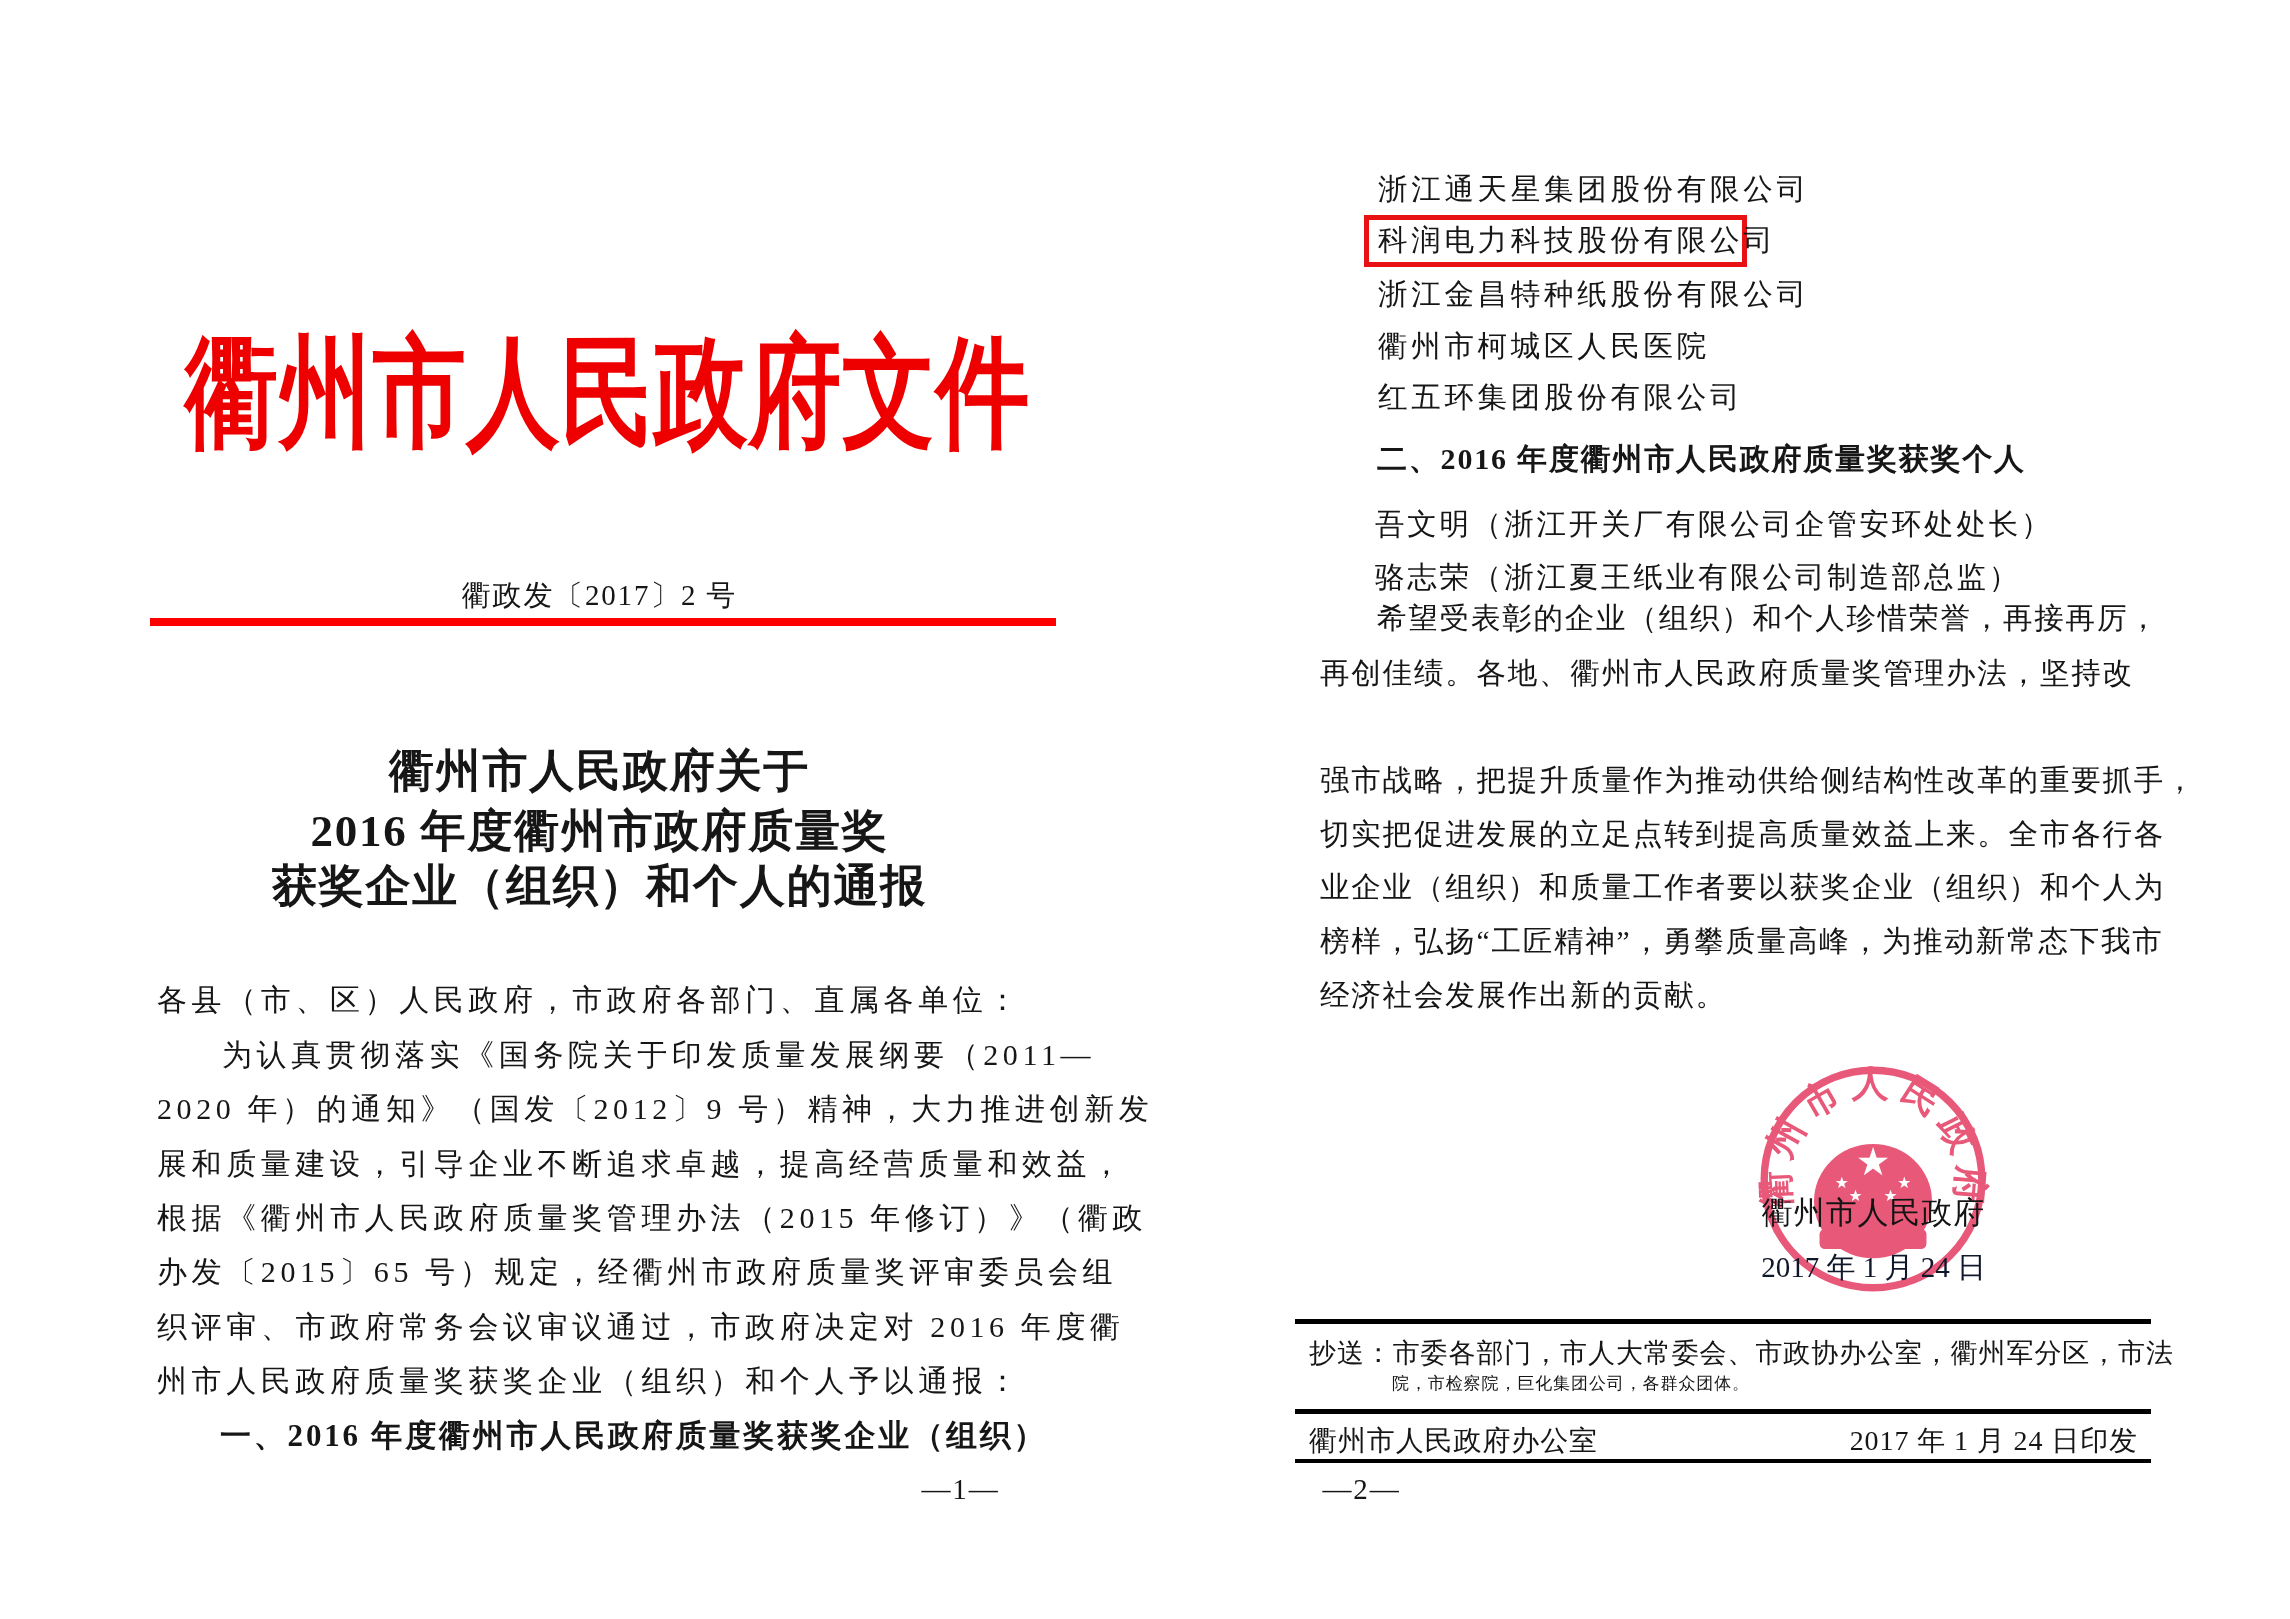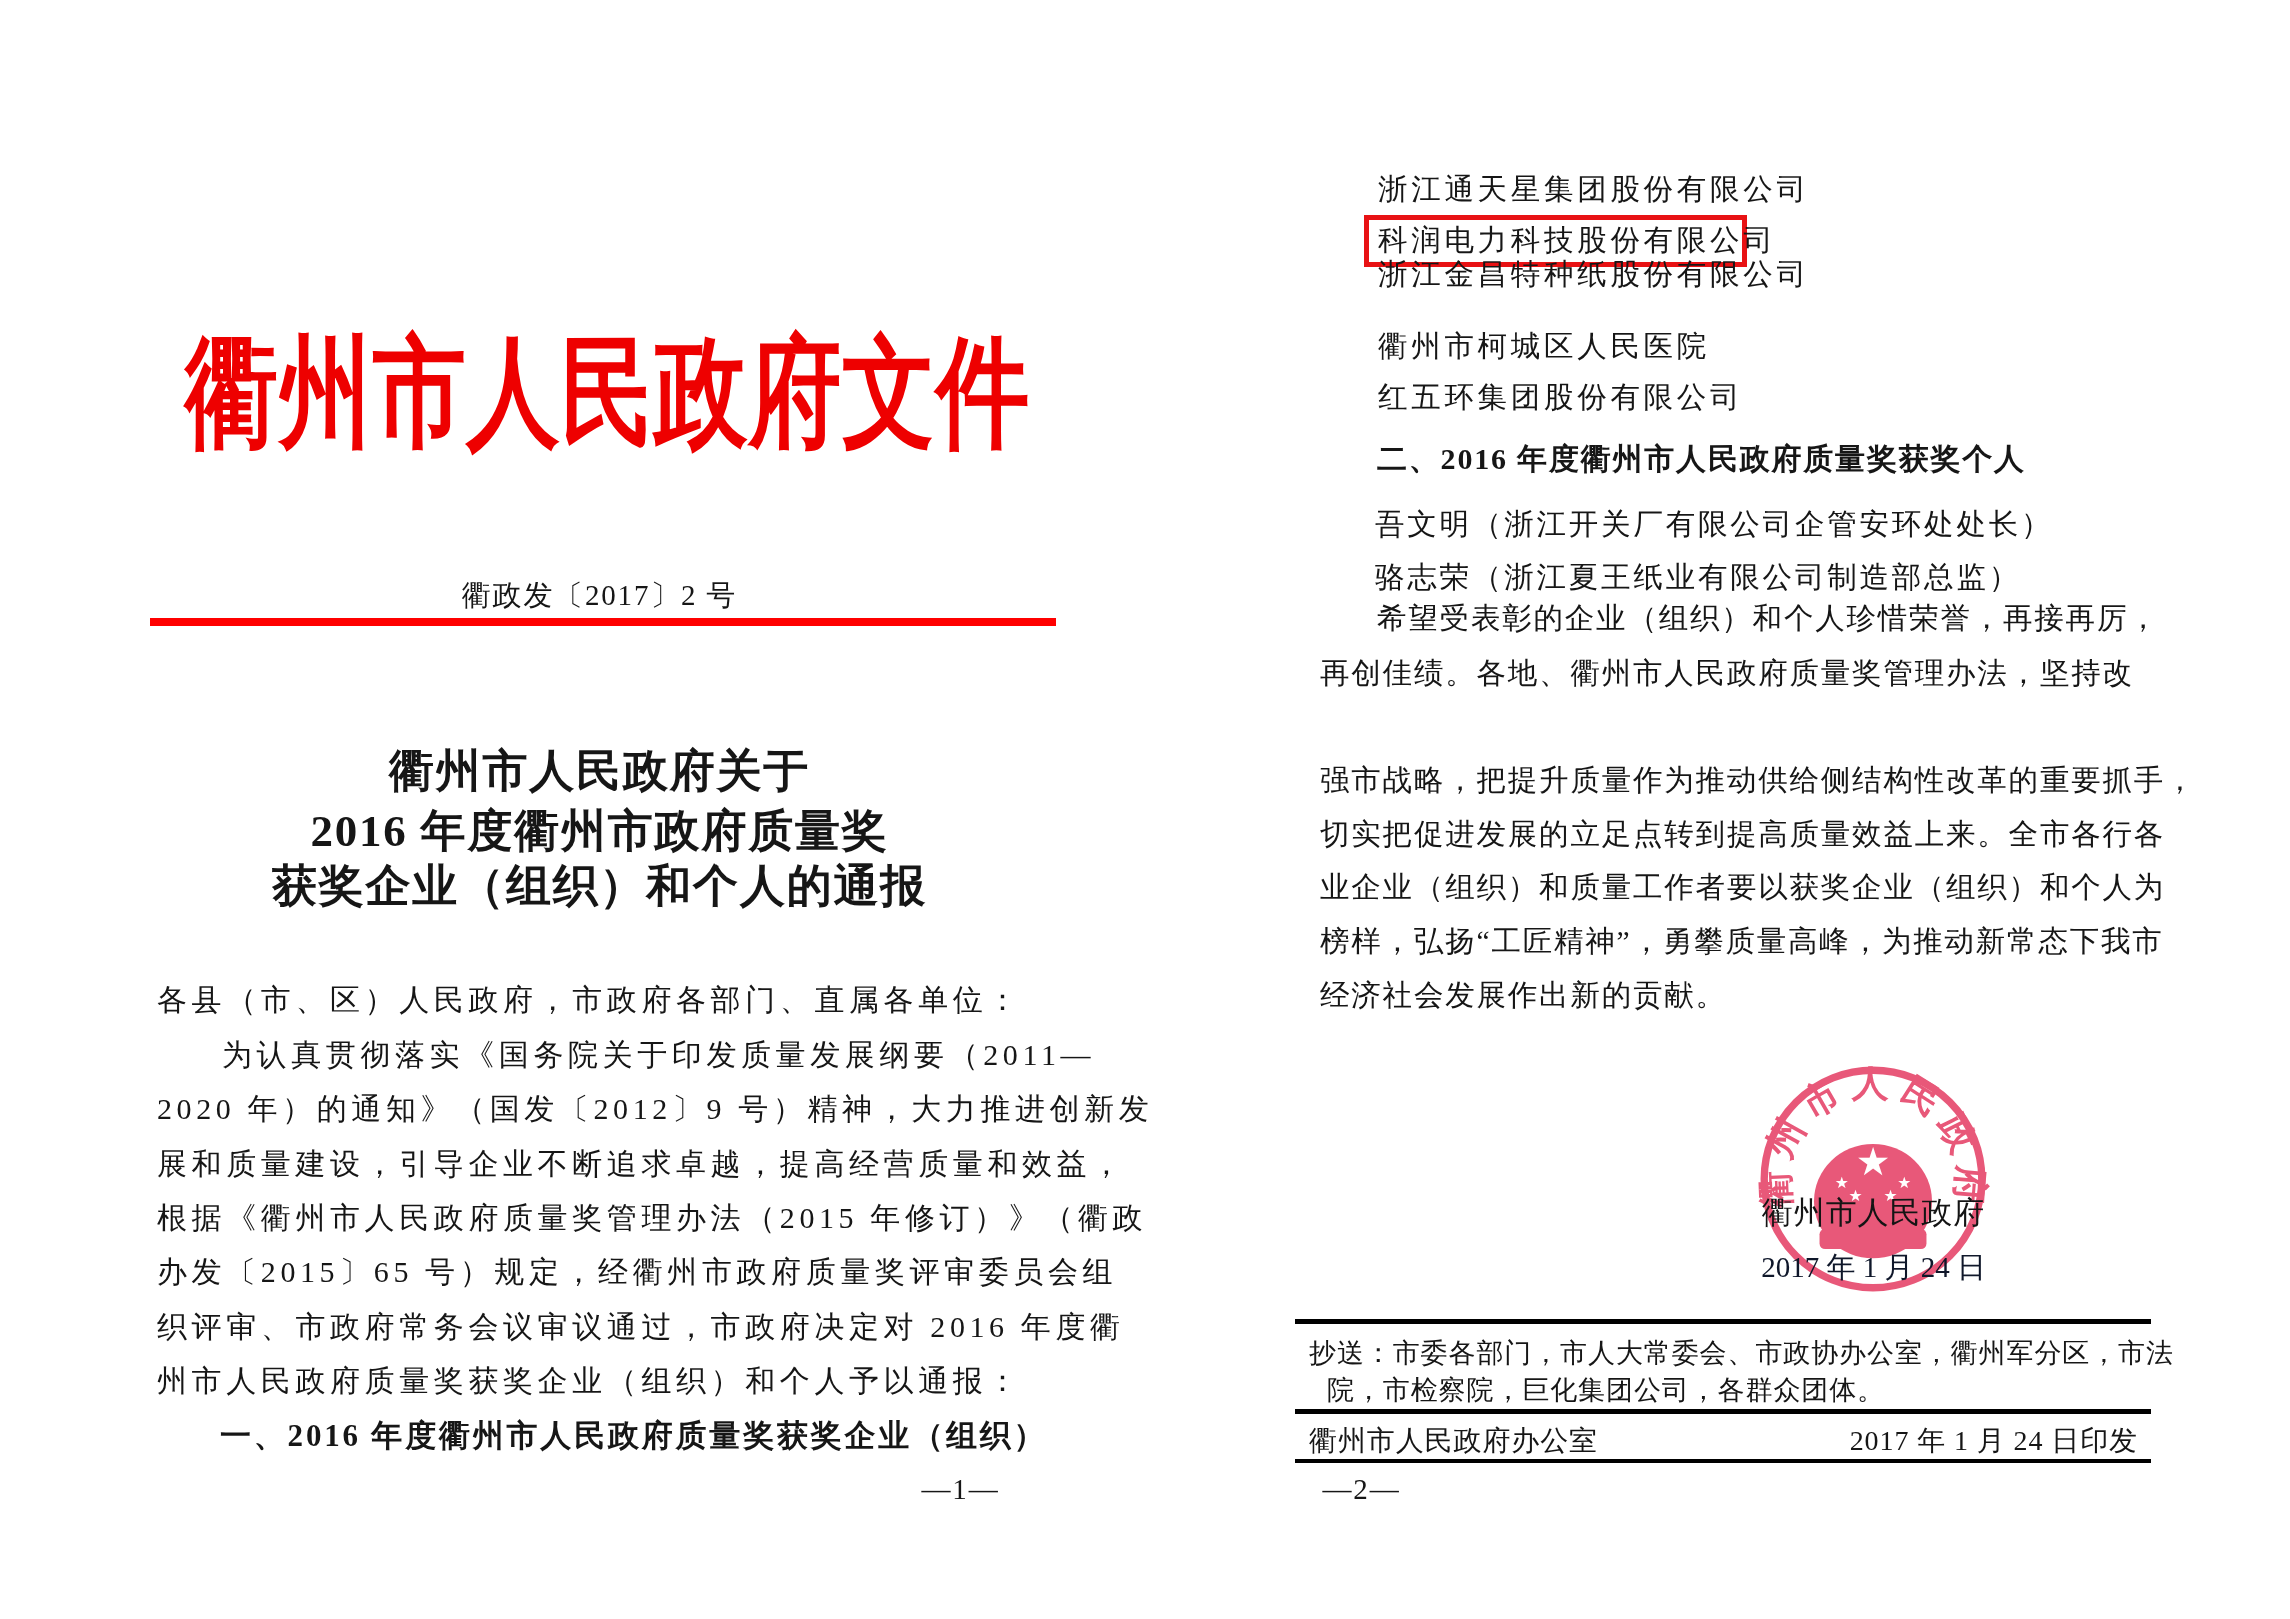--- a/index.html
+++ b/index.html
@@ -20,39 +20,39 @@
     letter-spacing:1.8px;white-space:nowrap;}
   .t1{top:741px;} .t2{top:801px;} .t3{top:856px;}
   .bodyline{left:157px;width:914px;font-size:30px;letter-spacing:4.6px;white-space:nowrap;height:41px;}
   .indent{padding-left:65px;}
   .b0{top:980px;} .b1{top:1035px;} .b2{top:1089px;} .b3{top:1144px;}
   .b4{top:1198px;} .b5{top:1252px;} .b6{top:1307px;} .b7{top:1361px;}
   .h1{left:220px;top:1415px;font-size:31px;font-weight:900;letter-spacing:2.8px;white-space:nowrap;}
   .pnum1{left:868px;top:1473px;width:185px;text-align:center;font-size:29px;letter-spacing:1.8px;}
   
   .company{left:1378px;font-size:29.5px;letter-spacing:3.7px;white-space:nowrap;}
-  .c0{top:170px;} .c1{top:221px;} .c2{top:255px;} .c3{top:327px;} .c4{top:378px;}
+  .c0{top:170px;} .c1{top:221px;} .c2{top:275px;} .c3{top:327px;} .c4{top:378px;}
   .redbox{left:1364px;top:215px;width:373px;height:42px;border:5.5px solid #e81214;}
   .h2{left:1377px;top:439px;font-size:30px;font-weight:900;letter-spacing:1.8px;white-space:nowrap;}
   .person{left:1375px;font-size:29.5px;letter-spacing:2.8px;white-space:nowrap;margin-top:12px;}
   .p0{top:493px;} .p1{top:546px;}
   .closeline{left:1320px;width:840px;font-size:29.5px;letter-spacing:1.8px;white-space:nowrap;}
   .cl0{top:599px;padding-left:57px;} .cl1{top:654px;} .cl2{top:708px;} .cl3{top:761px;}
   .cl4{top:815px;} .cl5{top:868px;} .cl6{top:922px;} .cl7{top:976px;}
   
   .sealsvg{left:1755px;top:1061px;width:236px;height:236px;opacity:0.9;}
   .sealname{left:1758px;top:1192px;width:231px;text-align:center;font-size:31px;
     letter-spacing:0.9px;color:#141414;white-space:nowrap;}
   .sealdate{left:1758px;top:1248px;width:231px;text-align:center;font-size:29px;
     color:#0f172a;white-space:nowrap;}
   
   .frule{left:1295px;width:856px;background:#000;}
   .fr1{top:1319px;height:4.6px;} .fr2{top:1409px;height:4.6px;} .fr3{top:1459px;height:3.7px;}
   .ccline1{left:1309px;top:1335px;font-size:27px;letter-spacing:0.9px;white-space:nowrap;}
-  .ccline2{left:1327px;top:1372px;font-size:27px;letter-spacing:0.9px;white-space:nowrap;}
+  .ccline2{left:1392px;top:1372px;font-size:17px;letter-spacing:0.9px;white-space:nowrap;}
   .issuerrow{left:1295px;top:1422px;width:856px;display:flex;justify-content:space-between;
     font-size:28px;letter-spacing:0.9px;}
   .issuerrow .l{padding-left:14px;} .issuerrow .r{padding-right:13px;text-align:center;}
   .pnum2{left:1297px;top:1473px;width:129px;text-align:center;font-size:29px;letter-spacing:1.8px;}
 </style>
 </head>
 <body>
 
 <div id="canvas">
 

